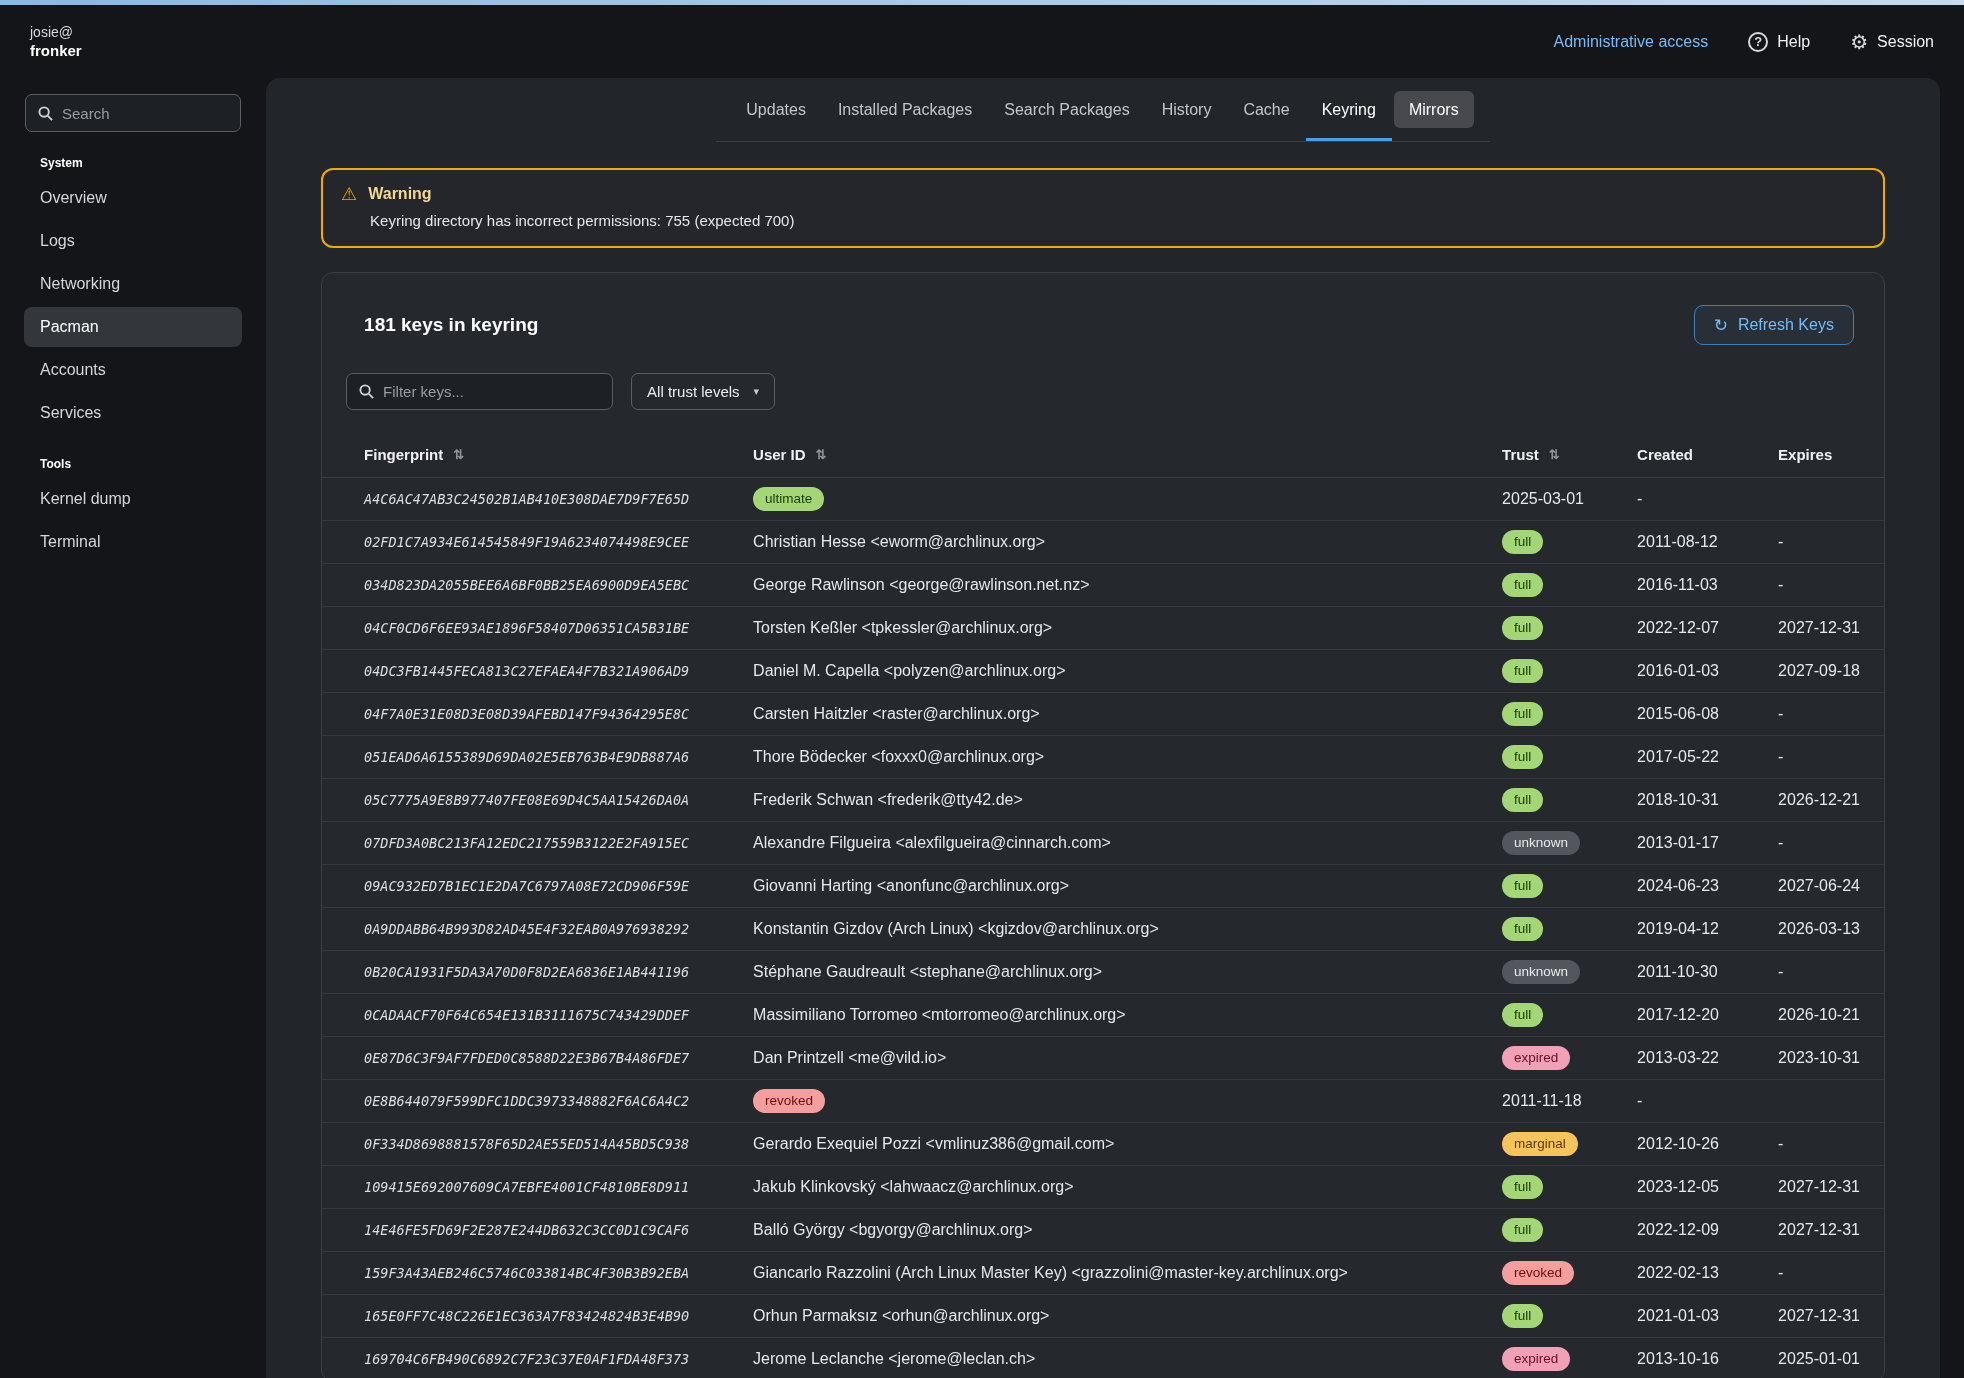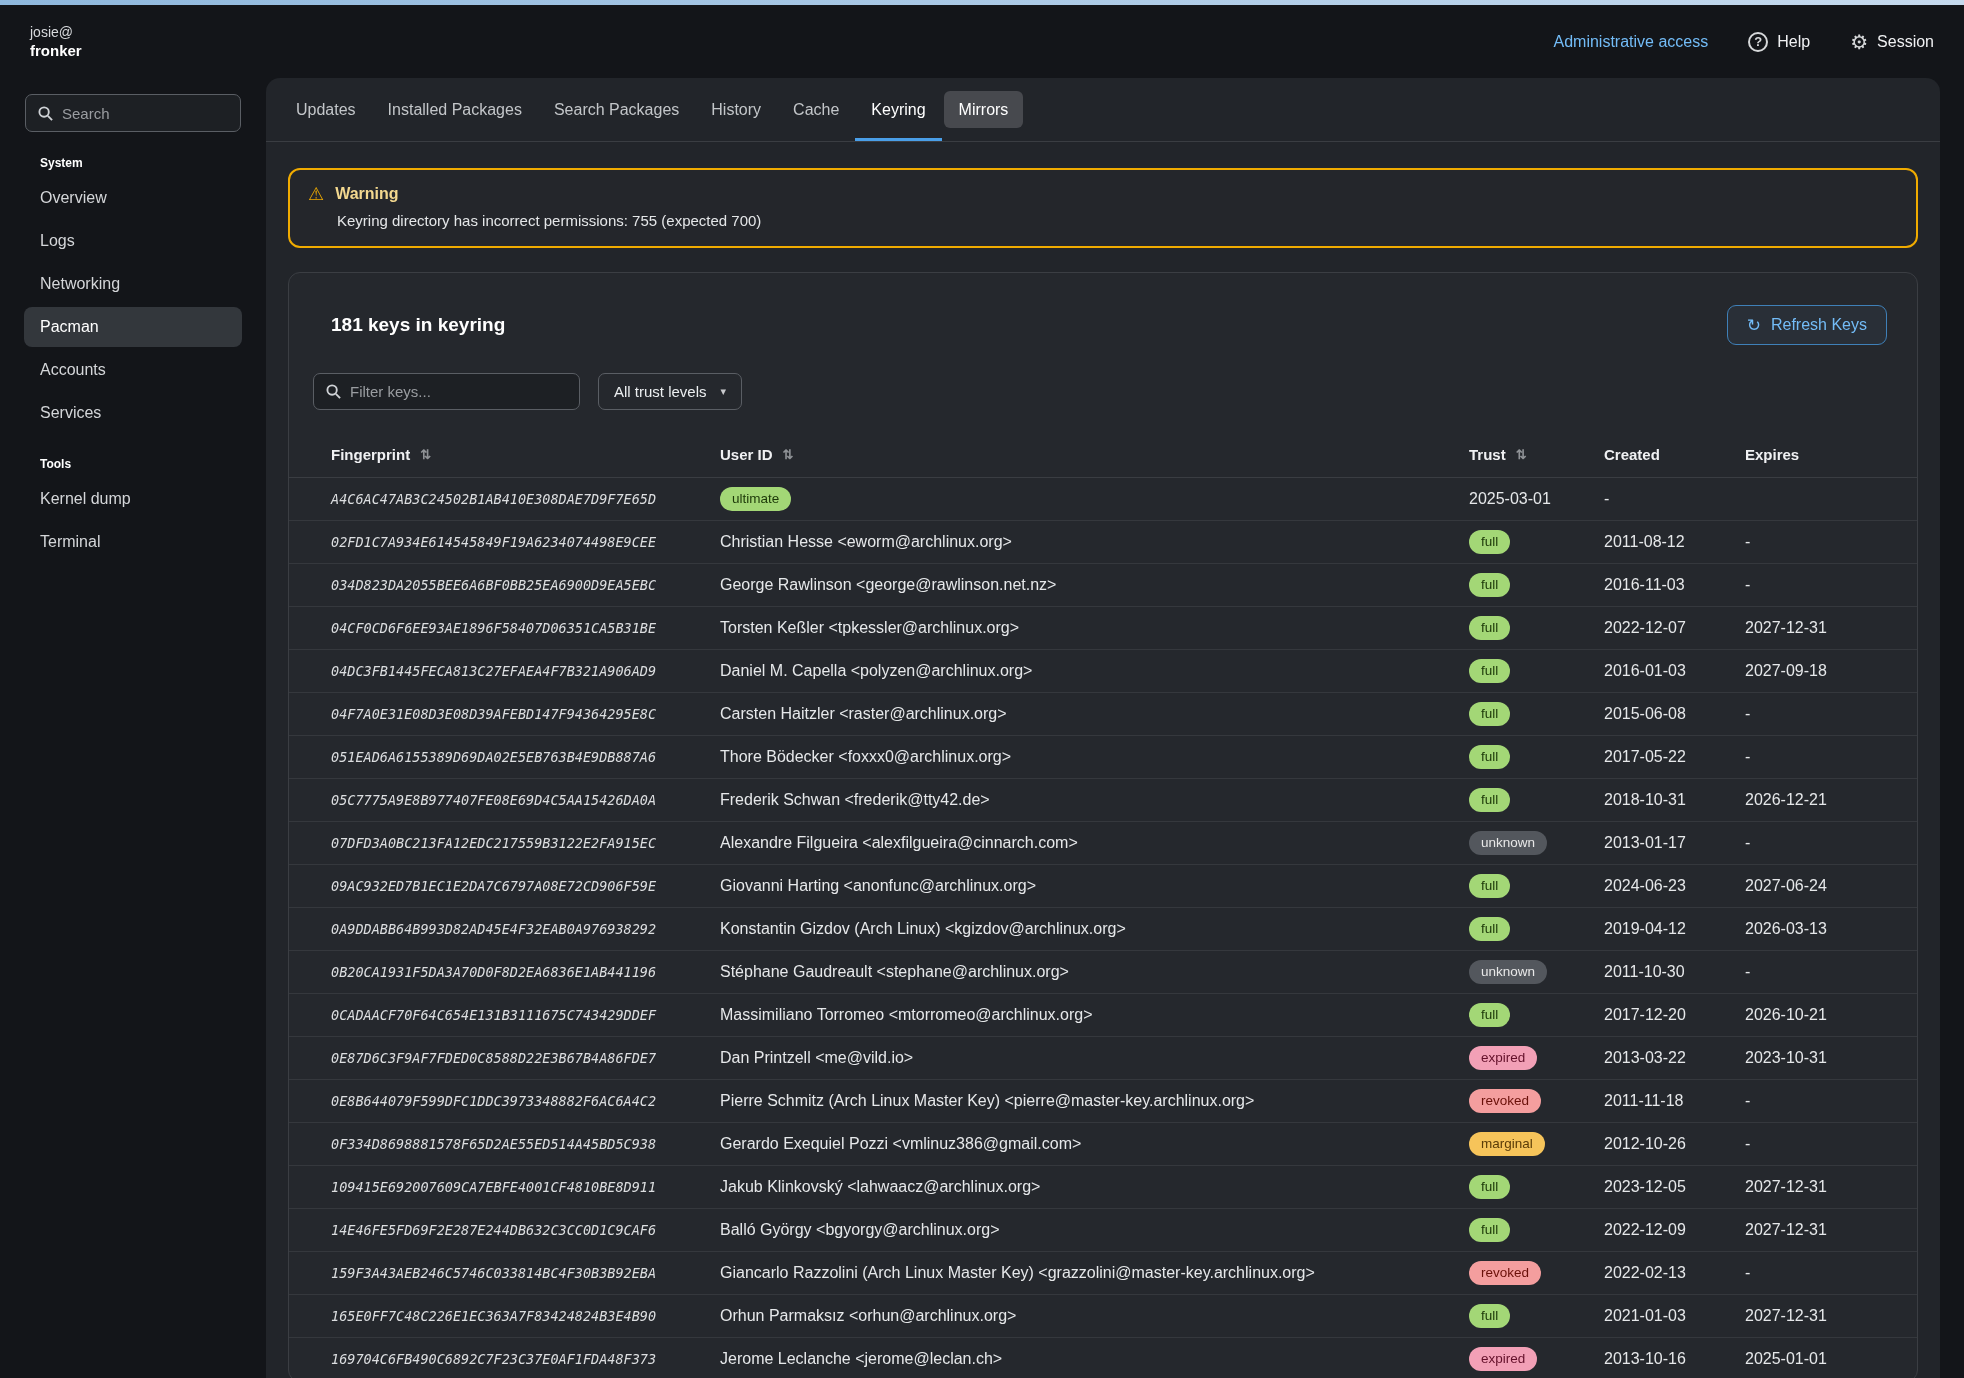--- a/index.html
+++ b/index.html
@@ -26,21 +26,21 @@
   .sidebar { width:266px; flex:none; padding-top:8px; }
   .search-box, .filter-box { display:flex; align-items:center; gap:9px; background:#1d2024; border:1px solid #5a5e64; border-radius:7px; height:38px; padding:0 12px; }
   .search-box { margin:8px 25px 16px; }
   .search-box input, .filter-box input { background:transparent; border:none; outline:none; color:#8b5cf6; font-size:15px; width:100%; font-family:inherit; }
   .search-box input::placeholder, .filter-box input::placeholder { color:#9a9da1; }
   .mag-icon { flex:none; display:flex; }
   .nav-section-title { font-weight:bold; font-size:12px; color:#ffffff; margin:24px 40px 8px; }
   .nav-item { margin:3px 24px; padding:11px 16px; border-radius:8px; font-size:16px; color:#d4d6d9; cursor:pointer; }
   .nav-item.selected { background:#33373c; color:#ffffff; }
 
-  .main-panel { flex:1; margin-right:24px; background:#22252a; border-radius:14px 14px 0 0; display:flex; flex-direction:column; overflow:hidden; }
+  .main-panel { flex:1; margin-right:24px; background:#22252a; border-radius:14px 14px 0 0; display:flex; flex-direction:column; overflow:hidden;align-items:center; }
 
   
   .tab-bar { display:flex; align-items:stretch; height:64px; padding:0 14px; border-bottom:1px solid #3a3d42; flex:none; }
   .tab { background:transparent; border:none; color:#c3c6c9; font-size:16px; font-family:inherit; padding:0 16px; cursor:pointer; display:flex; align-items:center; }
   .tab.active { color:#fff; box-shadow:inset 0 -3px 0 var(--accent,#4a9fe8); }
   .tab.highlighted { background:#47494e; border-radius:6px; color:#fff; margin:13px 2px; padding:0 15px; }
 
   .content { padding:26px 22px 0; flex:1; overflow:hidden; }
 
   
@@ -284,21 +284,20 @@
             </div>
             <div class="tgrid trow">
               <div class="cell mono">0E87D6C3F9AF7FDED0C8588D22E3B67B4A86FDE7</div>
               <div class="cell">Dan Printzell &lt;me@vild.io&gt;</div>
               <div class="cell"><span class="badge t-expired" style="background: rgb(242, 160, 182); color: rgb(99, 16, 42);">expired</span></div>
               <div class="cell">2013-03-22</div>
               <div class="cell">2023-10-31</div>
             </div>
             <div class="tgrid trow">
               <div class="cell mono">0E8B644079F599DFC1DDC3973348882F6AC6A4C2</div>
-              <div class="cell">Pierre Schmitz (Arch Linux Master Key) &lt;pierre@master-key.archlinux.org&gt;</div>
               <div class="cell"><span class="badge t-revoked" style="background: rgb(244, 158, 158); color: rgb(106, 16, 9);">revoked</span></div>
               <div class="cell">2011-11-18</div>
               <div class="cell">-</div>
             </div>
             <div class="tgrid trow">
               <div class="cell mono">0F334D8698881578F65D2AE55ED514A45BD5C938</div>
               <div class="cell">Gerardo Exequiel Pozzi &lt;vmlinuz386@gmail.com&gt;</div>
               <div class="cell"><span class="badge t-marginal" style="background: rgb(246, 196, 90); color: rgb(90, 60, 8);">marginal</span></div>
               <div class="cell">2012-10-26</div>
               <div class="cell">-</div>

